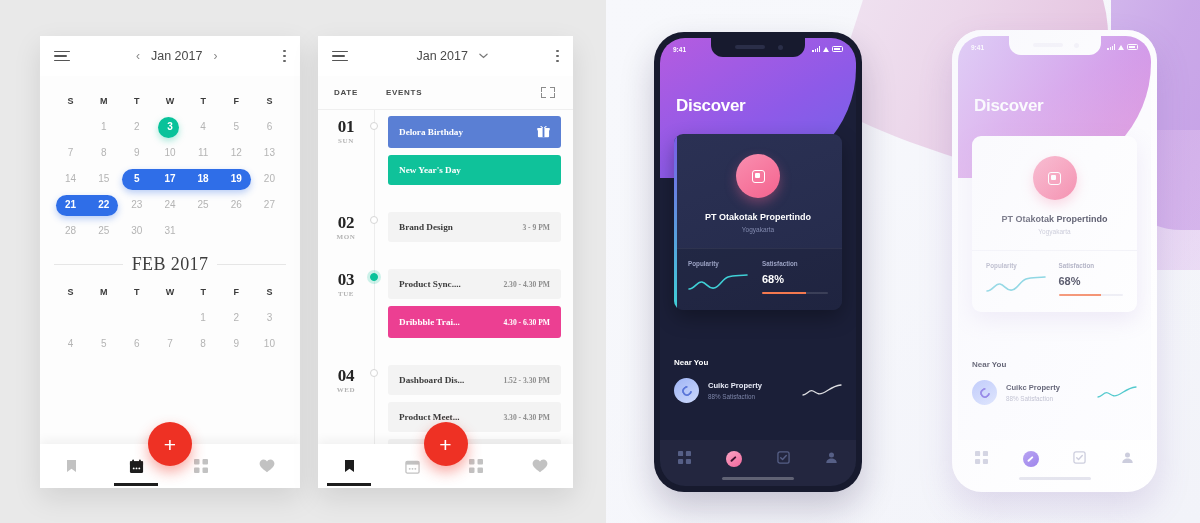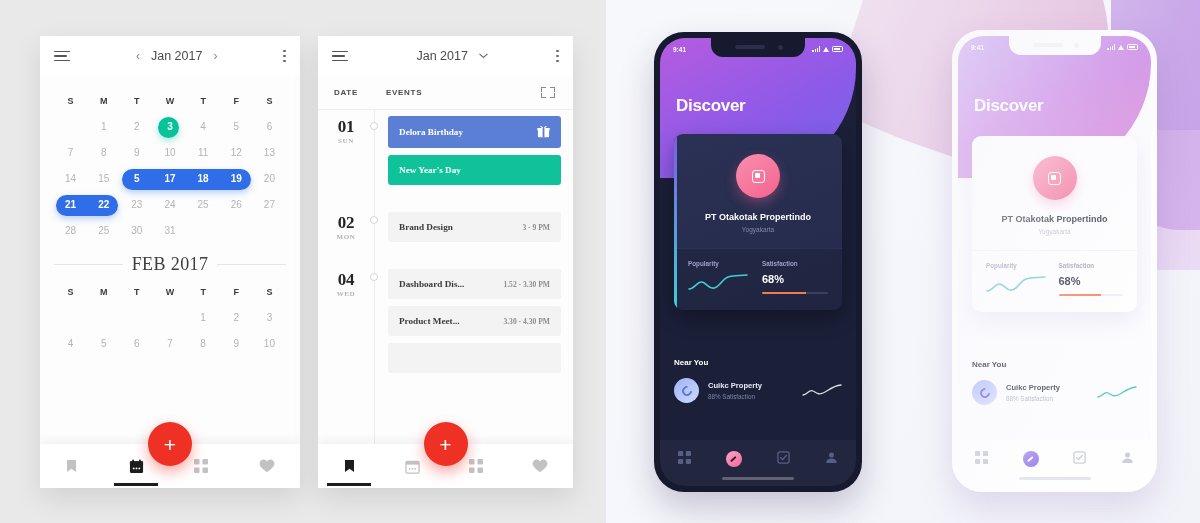--- a/index.html
+++ b/index.html
@@ -494,20 +494,37 @@
         </div>
         <div class="node" style="top:10px;"></div>
         <div class="evcol">
           <div class="ev plain">
             <span class="nm">Brand Design</span>
             <span class="tm">3 - 9 PM</span>
           </div>
         </div>
       </div>
 
+      <div class="daygrp" style="margin-top:14px;">
+        <div class="daycol">
+          <div class="dnum">03</div>
+          <div class="dwd">TUE</div>
+        </div>
+        <div class="node on" style="top:10px;"></div>
+        <div class="evcol">
+          <div class="ev plain">
+            <span class="nm">Product Sync....</span>
+            <span class="tm">2.30 - 4.30 PM</span>
+          </div>
+          <div class="ev" style="background:#ec3f92;color:#fff;height:32px;">
+            <span class="nm">Dribbble Trai...</span>
+            <span class="tm" style="color:#fff;">4.30 - 6.30 PM</span>
+          </div>
+        </div>
+      </div>
 
       <div class="daygrp" style="margin-top:14px;">
         <div class="daycol">
           <div class="dnum">04</div>
           <div class="dwd">WED</div>
         </div>
         <div class="node" style="top:10px;"></div>
         <div class="evcol">
           <div class="ev plain">
             <span class="nm">Dashboard Dis...</span>

